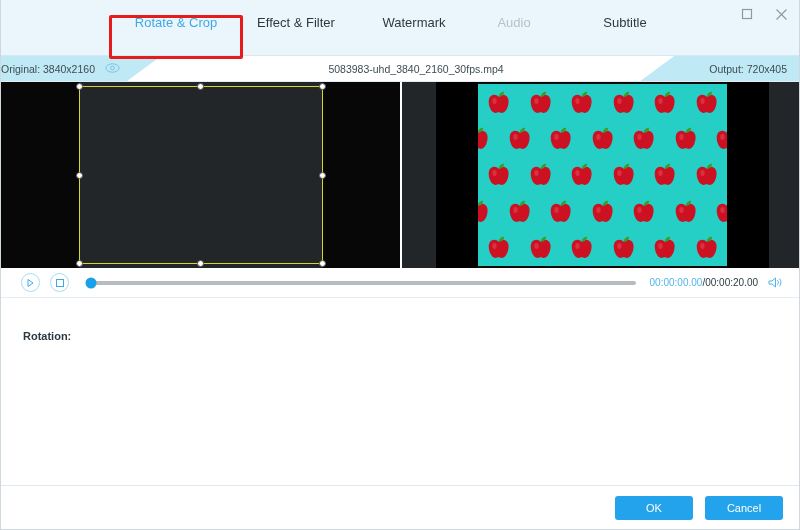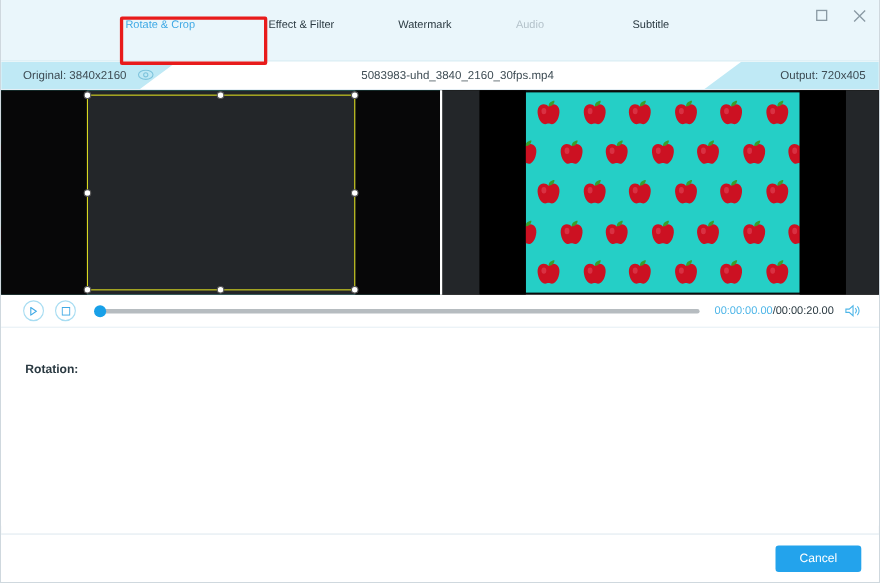--- a/index.html
+++ b/index.html
@@ -33,22 +33,23 @@
     display: flex; align-items: center; justify-content: center;
     color: #8a9aa4;
   }
   .wbtn svg { display: block; }
 
   .tabs {
     position: absolute; top: 22px; left: 0; right: 0;
     display: flex; align-items: center;
   }
   .tab {
-    font-size: 10px;
+    font-size: 13px;
     color: #2b3a42;
+    text-align: center;
     white-space: nowrap;
   }
   .tab.active { color: #3fa9e5; }
   .tab.disabled { color: #b4c2ca; }
   .tab-rotate { position: absolute; left: 113px; width: 124px; }
   .tab-effect { position: absolute; left: 243px; width: 104px; }
   .tab-water  { position: absolute; left: 361px; width: 104px; }
   .tab-audio  { position: absolute; left: 468px; width: 90px; }
   .tab-sub    { position: absolute; left: 574px; width: 100px; }
 
@@ -77,21 +78,21 @@
     background: #bfe9f5;
     clip-path: polygon(0 0, 100% 0, 78% 100%, 0 100%);
   }
   .info-right-bg {
     position: absolute; right: 0; top: 0;
     width: 160px; height: 26px;
     background: #bfe9f5;
     clip-path: polygon(22% 0, 100% 0, 100% 100%, 0 100%);
   }
   .info-left {
-    position: absolute; left: 20px; top: 0; height: 26px;
+    position: absolute; left: 0; top: 0; height: 26px;
     display: flex; align-items: center; gap: 10px;
     font-size: 10.5px; color: #3e4c54;
   }
   .eye-icon { display: block; opacity: .55; }
   .info-center {
     position: absolute; left: 0; right: 0; top: 0; height: 26px;
     display: flex; align-items: center; justify-content: center;
     font-size: 10.5px; color: #3e4c54; padding-left: 32px;
   }
   .info-right {
@@ -655,16 +656,17 @@
     </div>
   </div>
 
   <div class="controls">
 
     <div class="lbl lbl-rotation">Rotation:</div>
 
   </div>
 
   <div class="footer">
+    <div class="fbtn">OK</div>
     <div class="fbtn">Cancel</div>
   </div>
 
 </div>
 
 </body></html>

